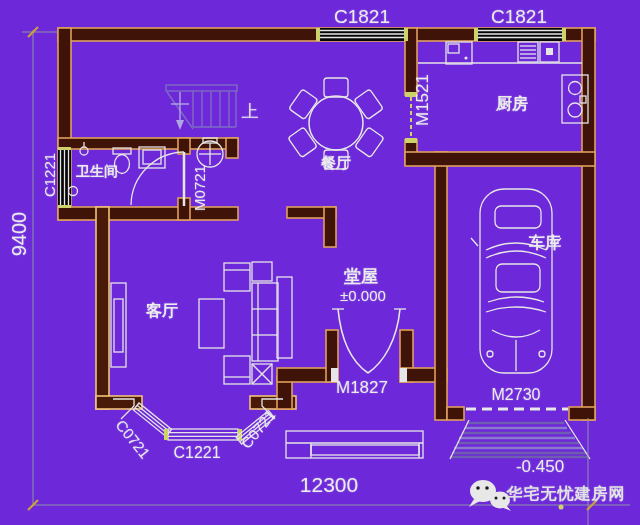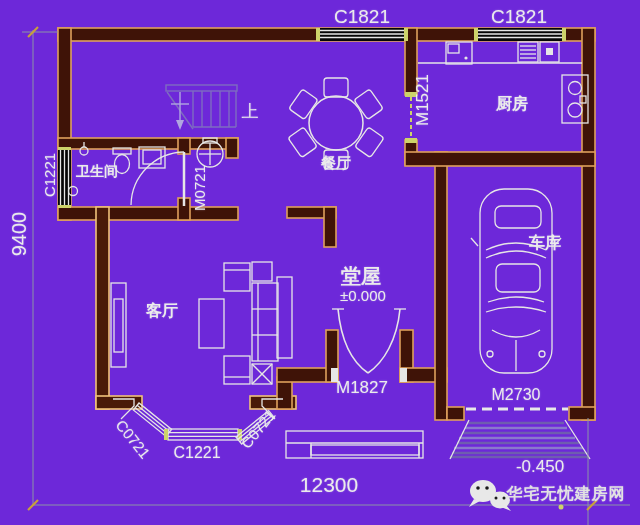--- a/index.html
+++ b/index.html
@@ -277,21 +277,21 @@
 <div class="lbl" style="left:519px;top:16px;font-size:19px;">C1821</div>
 <div class="lbl rot90" style="left:422px;top:100px;font-size:17px;">M1521</div>
 <div class="lbl" style="left:512px;top:104px;font-size:16px;font-weight:bold;text-align:center;">厨房</div>
 <div class="lbl" style="left:336px;top:124px;font-size:15px;font-weight:bold;margin-top:38px;">餐厅</div>
 <div class="lbl" style="left:250px;top:111px;font-size:17px;">上</div>
 <div class="lbl rot90" style="left:49px;top:175px;font-size:15px;">C1221</div>
 <div class="lbl" style="left:97px;top:171px;font-size:14px;font-weight:bold;">卫生间</div>
 <div class="lbl rot90" style="left:199px;top:188px;font-size:15px;">M0721</div>
 <div class="lbl rot90" style="left:19px;top:234px;font-size:20px;">9400</div>
 <div class="lbl" style="left:162px;top:312px;font-size:16px;font-weight:bold;font-family:Liberation Mono, monospace;">客厅</div>
-<div class="lbl" style="left:361px;top:276px;font-size:20px;font-weight:bold;">堂屋</div>
+<div class="lbl" style="left:361px;top:276px;font-size:17px;font-weight:bold;">堂屋</div>
 <div class="lbl" style="left:363px;top:295px;font-size:15px;">±0.000</div>
 <div class="lbl" style="left:545px;top:243px;font-size:16px;font-weight:bold;">车库</div>
 <div class="lbl" style="left:362px;top:387px;font-size:17px;">M1827</div>
 <div class="lbl" style="left:516px;top:395px;font-size:16px;">M2730</div>
 <div class="lbl rotL" style="left:133px;top:439px;font-size:15px;">C0721</div>
 <div class="lbl" style="left:197px;top:453px;font-size:16px;">C1221</div>
 <div class="lbl rotR" style="left:258px;top:429px;font-size:15px;">C0721</div>
 <div class="lbl" style="left:540px;top:466px;font-size:17px;">-0.450</div>
 <div class="lbl" style="left:329px;top:484px;font-size:21px;">12300</div>
 <div class="lbl wm" style="left:566px;top:494px;font-size:16px;">华宅无忧建房网</div>

